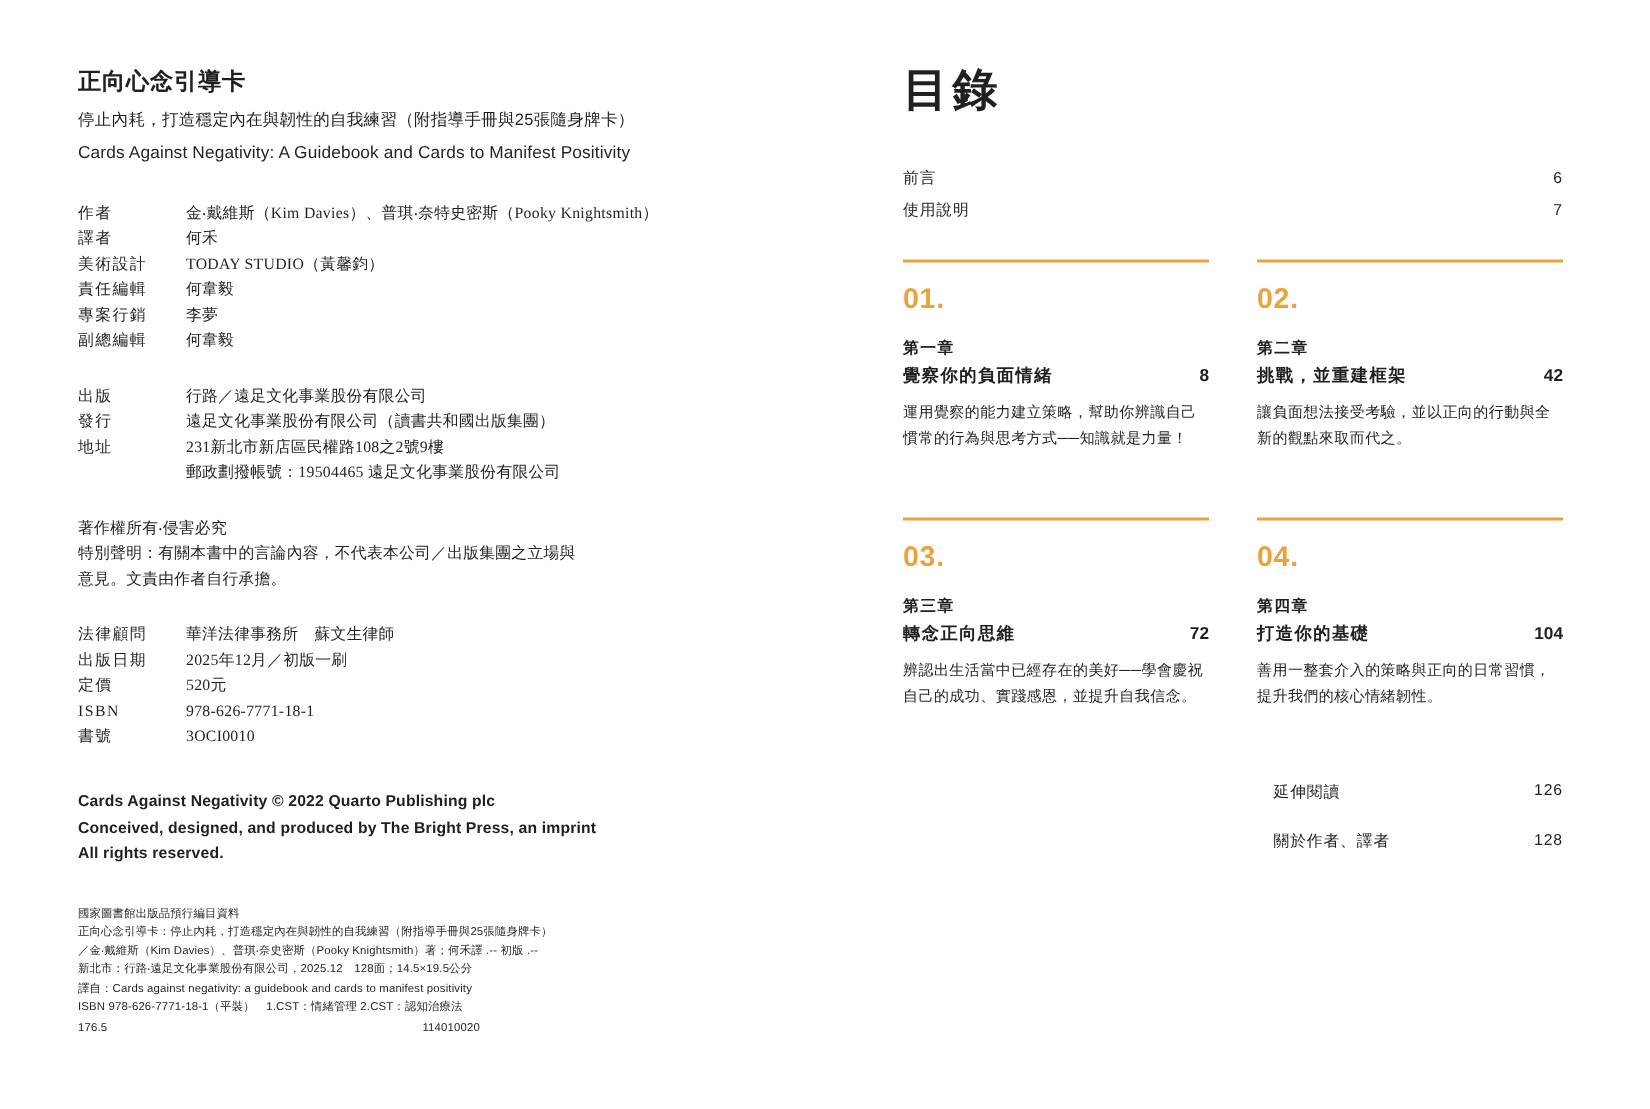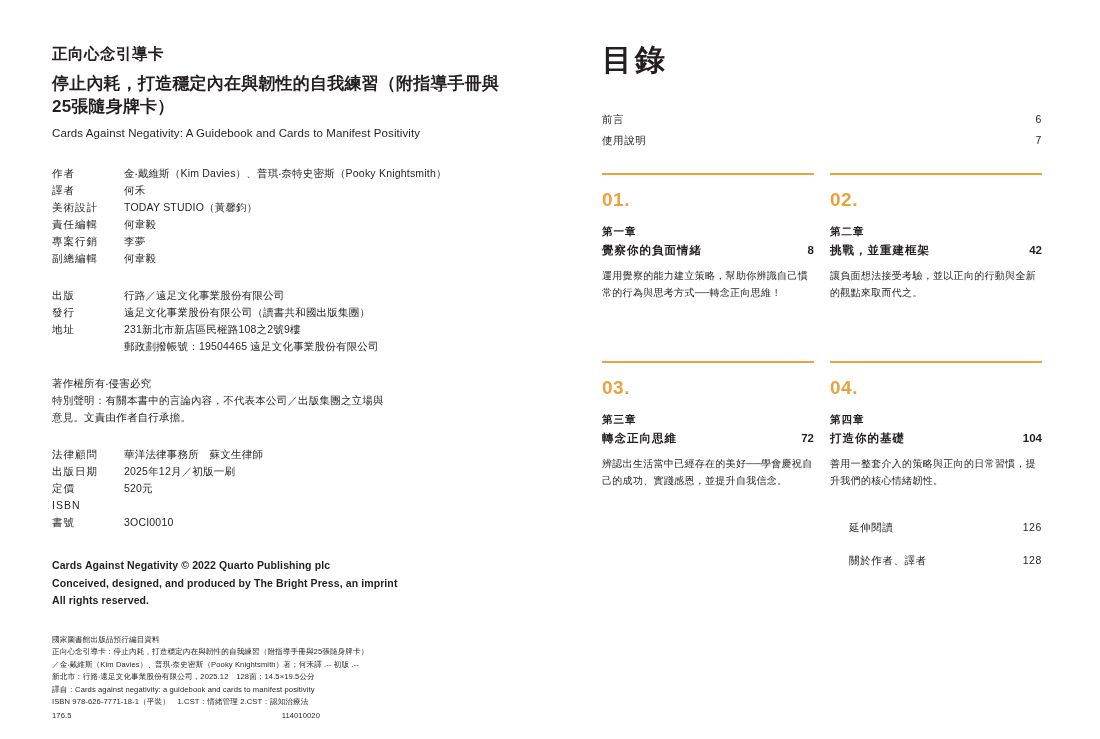--- a/index.html
+++ b/index.html
@@ -28,34 +28,35 @@
     box-sizing: border-box;
   }
   .book-title {
     font-size: 15.5px;
     font-weight: bold;
     letter-spacing: 0.5px;
     margin: 0 0 7px 0;
     color: #231f20;
   }
   .book-subtitle {
-    font-size: 17px;
-    font-weight: bold;
+    font-size: 11px;
+    font-weight: normal;
     letter-spacing: 0.2px;
     margin: 0 0 9px 0;
     color: #231f20;
   }
   .book-entitle {
     font-size: 11.5px;
     letter-spacing: 0.1px;
     margin: 0 0 26px 0;
     color: #231f20;
   }
   .credit-block {
     margin-bottom: 20px;
+    font-family: Liberation Serif, serif;
   }
   .credit-row {
     display: flex;
     font-size: 10.5px;
     line-height: 17px;
     color: #231f20;
   }
   .credit-label {
     width: 72px;
     flex: 0 0 72px;
@@ -115,21 +116,20 @@
     font-size: 10.5px;
     line-height: 21px;
     letter-spacing: 0.6px;
   }
   .chapters {
     margin-top: 22px;
     display: grid;
     grid-template-columns: 1fr 1fr;
     column-gap: 32px;
     row-gap: 0;
-    gap: 16px;
   }
   .chapter {
     padding-top: 14px;
     border-top: 2.5px solid #e8a33d;
     margin-bottom: 44px;
   }
   .chapter-num {
     font-size: 19px;
     font-weight: bold;
     color: #e8a33d;
@@ -247,20 +247,21 @@
       <div class="credit-row">
         <div class="credit-label">出版日期</div>
         <div class="credit-value">2025年12月／初版一刷</div>
       </div>
       <div class="credit-row">
         <div class="credit-label">定價</div>
         <div class="credit-value">520元</div>
       </div>
       <div class="credit-row">
         <div class="credit-label">ISBN</div>
+        <div class="credit-value">978-626-7771-18-1</div>
       </div>
       <div class="credit-row">
         <div class="credit-label">書號</div>
         <div class="credit-value">3OCI0010</div>
       </div>
     </div>
 
     <div class="en-block">
       <div>Cards Against Negativity © 2022 Quarto Publishing plc</div>
       <div>Conceived, designed, and produced by The Bright Press, an imprint</div>
@@ -299,21 +300,21 @@
 
     <div class="chapters">
 
       <div class="chapter">
         <div class="chapter-num">01.</div>
         <div class="chapter-kicker">第一章</div>
         <div class="chapter-line">
           <span>覺察你的負面情緒</span>
           <span class="chapter-page">8</span>
         </div>
-        <div class="chapter-desc">運用覺察的能力建立策略，幫助你辨識自己慣常的行為與思考方式──轉念正向思維！</div>
+        <div class="chapter-desc">運用覺察的能力建立策略，幫助你辨識自己慣常的行為與思考方式──知識就是力量！</div>
       </div>
 
       <div class="chapter">
         <div class="chapter-num">02.</div>
         <div class="chapter-kicker">第二章</div>
         <div class="chapter-line">
           <span>挑戰，並重建框架</span>
           <span class="chapter-page">42</span>
         </div>
         <div class="chapter-desc">讓負面想法接受考驗，並以正向的行動與全新的觀點來取而代之。</div>

